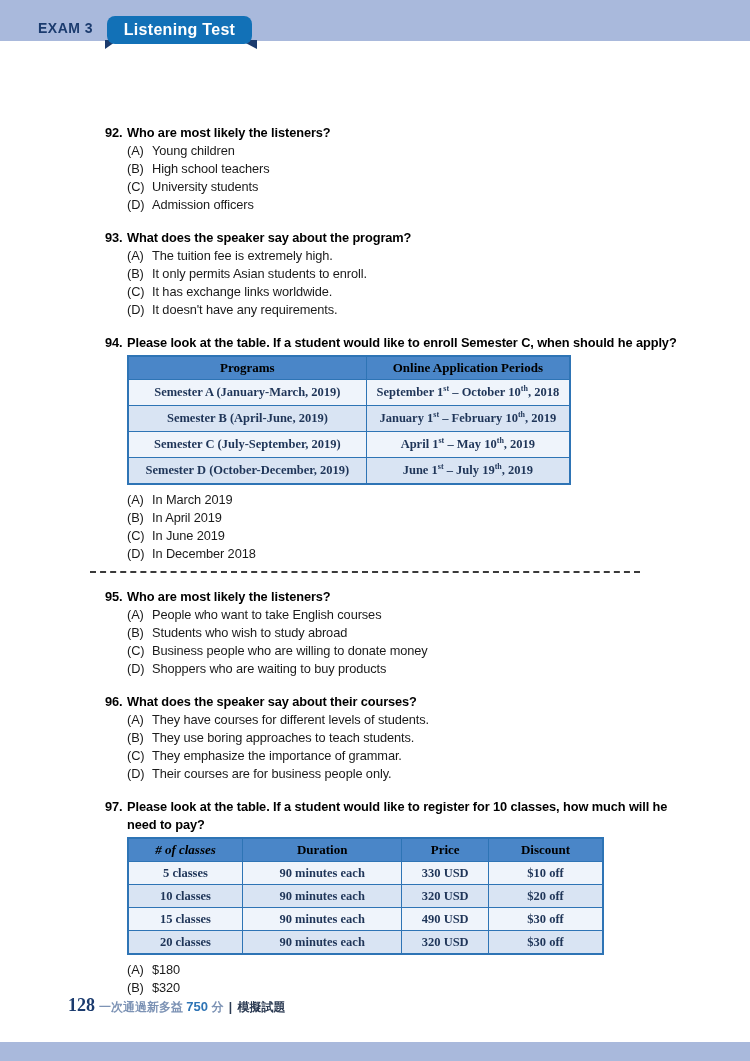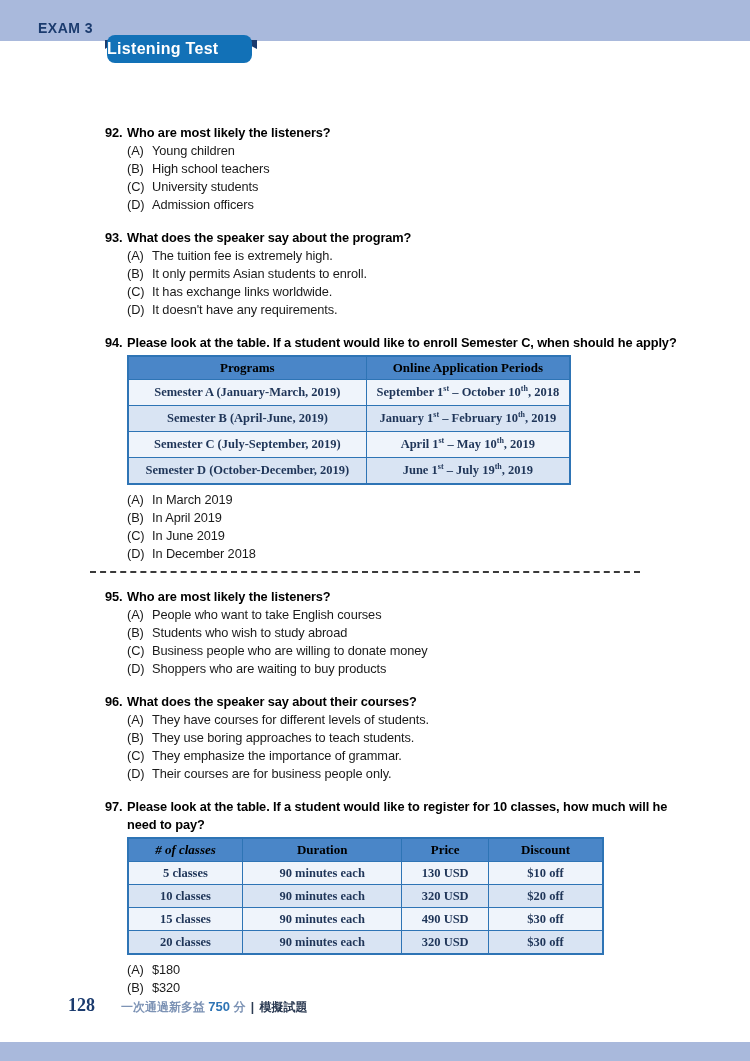--- a/index.html
+++ b/index.html
@@ -21,21 +21,21 @@
   }
   .fold {
     position:absolute; top:40px; height:9px; background:var(--navy,#1b3b6e); z-index:1;
   }
   .fold-left  { left:105px; width:13px; clip-path:polygon(0 0,100% 0,0 100%); }
   .fold-right { left:240px; width:17px; clip-path:polygon(0 0,100% 0,100% 100%); }
   .banner {
     position:absolute; left:107px; top:16px; width:145px; height:28px; z-index:2;
     background:var(--banner-blue,#1271b7); border-radius:8px;
     color:#ffffff; font-weight:bold; font-size:16px;
-    text-align:left; line-height:28px; letter-spacing:.3px;margin-top:19px;
+    text-align:center; line-height:28px; letter-spacing:.3px;
   }
 
   
   .content { position:absolute; top:124px; left:105px; width:572px; }
   .q { margin-bottom:15px; }
   .q-line { display:flex; font-size:12.8px; line-height:18px; color:#000000; letter-spacing:-0.1px;font-weight:bold; }
   .q-num  { width:22px; flex:none; }
   .q-text { flex:1; white-space:nowrap; }
   .q-body { margin-left:22px; }
   .opt { display:flex; font-size:12.8px; line-height:18px; color:#1a1a1a; letter-spacing:-0.1px; }
@@ -76,21 +76,21 @@
   .t4 { width:477px; }
   .t4 td { padding:3.5px 2px; }
   .t4 th:nth-child(1) { width:24%;font-style:italic; }
   .t4 th:nth-child(2) { width:34%; }
   .t4 th:nth-child(3) { width:18%; }
   .t4 th:nth-child(4) { width:24%; }
 
   
   .footer {
     position:absolute; left:68px; top:995px;
-    display:flex; align-items:baseline; gap:26px;
+    display:flex; align-items:baseline; gap:4px;
   }
   .page-num {
     font-family:"Liberation Serif", serif; font-weight:bold;
     font-size:18px; color:var(--navy,#1b3b6e);
   }
   .footer-text { font-size:12px; font-weight:bold; }
   .f-light { color:#7d93b5; }
   .f-score { color:var(--table-border,#2e74b5); font-size:13px; }
   .f-dark  { color:#2b3a52; }
   .f-sep   { margin:0 2px; }
@@ -271,21 +271,21 @@
               <th># of classes</th>
               <th>Duration</th>
               <th>Price</th>
               <th>Discount</th>
             </tr>
           </thead>
           <tbody>
             <tr>
               <td>5 classes</td>
               <td>90 minutes each</td>
-              <td>130 USD</td>
+              <td>330 USD</td>
               <td>$10 off</td>
             </tr>
             <tr>
               <td>10 classes</td>
               <td>90 minutes each</td>
               <td>320 USD</td>
               <td>$20 off</td>
             </tr>
             <tr>
               <td>15 classes</td>

